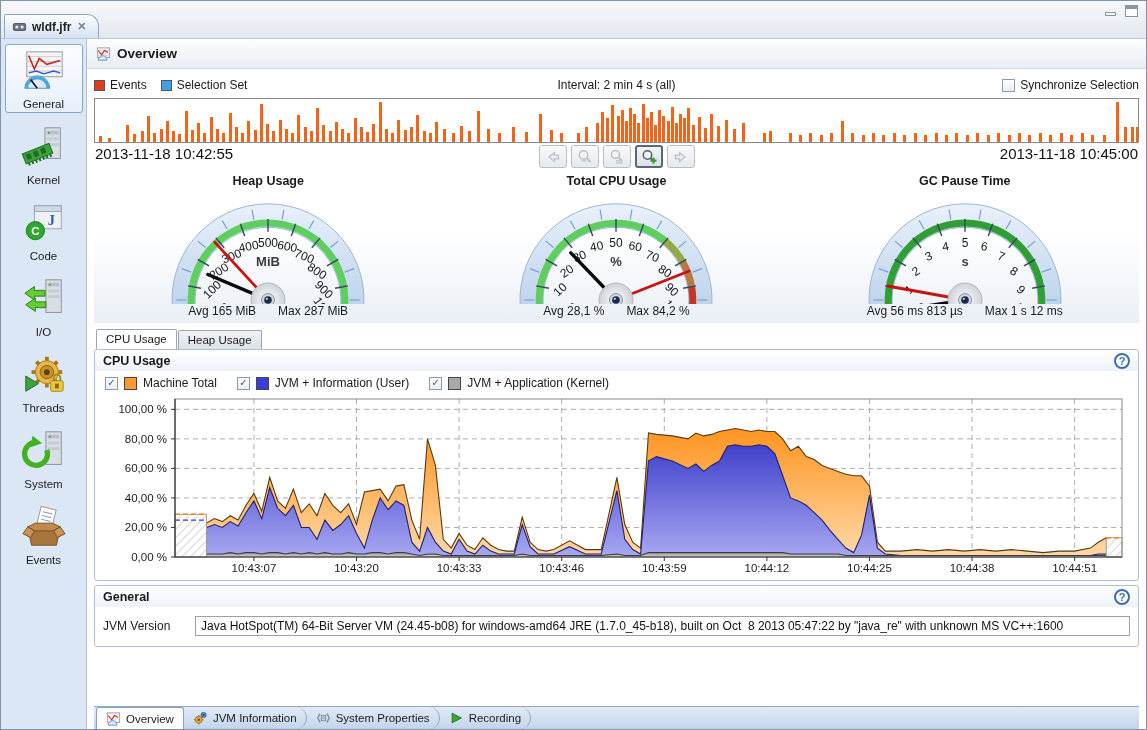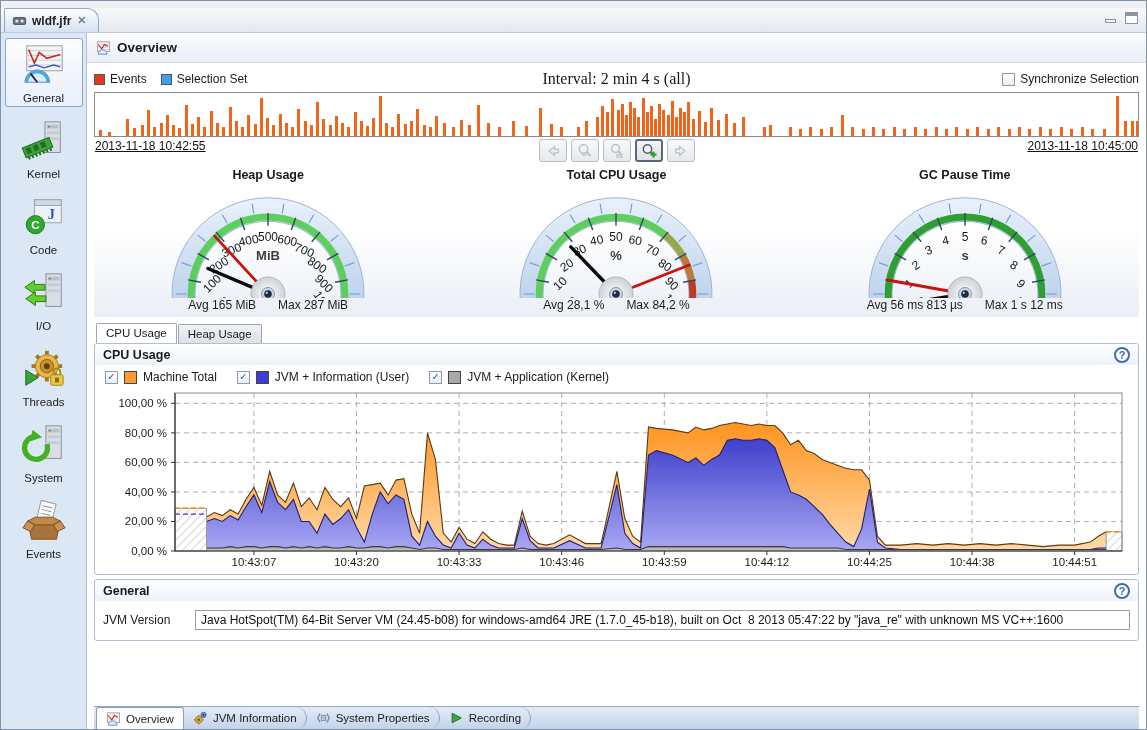--- a/index.html
+++ b/index.html
@@ -1,21 +1,21 @@
 <!DOCTYPE html>
 <html><head>
 <meta charset="utf-8">
 <style>
   * { box-sizing: border-box; margin: 0; padding: 0; }
   html,body { width:1147px; height:730px; }
   body { font-family: "Liberation Sans", sans-serif; font-size:12px; color:#1a1a1a; background:#c8d4e4; }
   .window { width:1147px; height:730px; border:1px solid #8094ac; background:#eef0f3; position:relative; overflow:hidden; display:flex; flex-direction:column; }
 
   
-  .top-bar { height:25px; background:linear-gradient(#f8f9fb,#e3e8ef); border-bottom:1px solid #bccadc; display:flex; align-items:flex-end; position:relative; flex:none;margin-top:7px; }
+  .top-bar { height:38px; background:linear-gradient(#f8f9fb,#e3e8ef); border-bottom:1px solid #bccadc; display:flex; align-items:flex-end; position:relative; flex:none; }
   .editor-tab { display:flex; align-items:center; gap:5px; margin-left:3px; padding:3px 10px 3px 7px; background:linear-gradient(#fdfeff,#d5e1f2); border:1px solid #8fa6c6; border-bottom:none; border-radius:2px 12px 0 0; height:24px; }
   .editor-tab-label { font-weight:bold; font-size:12px; color:#222; }
   .tab-close { color:#7a8696; font-weight:bold; font-size:11px; cursor:default; padding:0 1px; }
   .win-btns { position:absolute; right:8px; top:4px; display:flex; gap:9px; align-items:center; }
   .glyph-min { width:11px; height:4px; border:1px solid #8a94a2; background:#f4f6f8; margin-top:6px; }
   .glyph-max { width:13px; height:12px; border:1px solid #8a94a2; background:#fff; position:relative; }
   .glyph-max:before { content:""; position:absolute; left:0; top:0; right:0; height:3px; background:#8a94a2; }
 
   .app-row { flex:1; display:flex; min-height:0; }
 
@@ -30,31 +30,31 @@
   .main { flex:1; background:#ffffff; display:flex; flex-direction:column; min-width:0; }
   .page-header { height:30px; background:linear-gradient(#fcfdfe,#e9eef5); border-bottom:1px solid #d2dae6; display:flex; align-items:center; gap:6px; padding-left:9px; flex:none; }
   .page-title { font-weight:bold; font-size:13.5px; }
   .content { flex:1; padding:3px 7px 0; display:flex; flex-direction:column; min-height:0; }
 
   
   .tl-head { height:26px; position:relative; display:flex; align-items:center; flex:none; }
   .tl-legend { display:flex; align-items:center; gap:14px; }
   .leg-item { display:flex; align-items:center; gap:5px; font-size:12px; }
   .leg-sq { width:11px; height:11px; border:1px solid #555; }
-  .tl-interval { position:absolute; left:0; right:0; text-align:center; font-size:16px;font-family:Liberation Serif, serif; }
+  .tl-interval { position:absolute; left:0; right:0; text-align:center; font-size:12px; }
   .tl-sync { margin-left:auto; display:flex; align-items:center; gap:5px; font-size:12px; }
   .cbx { width:13px; height:13px; border:1px solid #8a9ab0; background:linear-gradient(#ffffff,#e9edf2); display:flex; align-items:center; justify-content:center; font-size:10px; color:#3c5a88; line-height:1; }
 
   
   .tl-strip { height:45px; border:1px solid #8a8a8a; background:#fff; position:relative; overflow:hidden; flex:none; }
   .tl-strip .bar { position:absolute; bottom:0; width:3px; }
 
   
   .tl-foot { height:31px; position:relative; flex:none; }
-  .tl-ts { position:absolute; top:2px; font-size:12px; color:#111;text-decoration:underline; }
+  .tl-ts { position:absolute; top:2px; font-size:15px; color:#111; }
   .tl-ts.start { left:1px; } .tl-ts.end { right:1px; }
   .tl-nav { position:absolute; top:2px; left:0; right:0; display:flex; justify-content:center; gap:4px; }
   .nav-btn { width:28px; height:23px; border:1px solid #b6bec8; border-radius:3px; background:linear-gradient(#f8f9fa,#e6e9ed); display:flex; align-items:center; justify-content:center; }
   .nav-btn.active { border:2px solid #5a6878; background:linear-gradient(#f2f4f6,#dde2e8); }
 
   
   .gauges { height:149px; display:flex; background:linear-gradient(#ffffff 40%,#eaeff6); flex:none; }
   .gauge { flex:1; display:flex; flex-direction:column; align-items:center; }
   .gauge-title { font-weight:bold; font-size:12.5px; height:16px; }
   .gauge-stats { font-size:12px; display:flex; gap:22px; }

